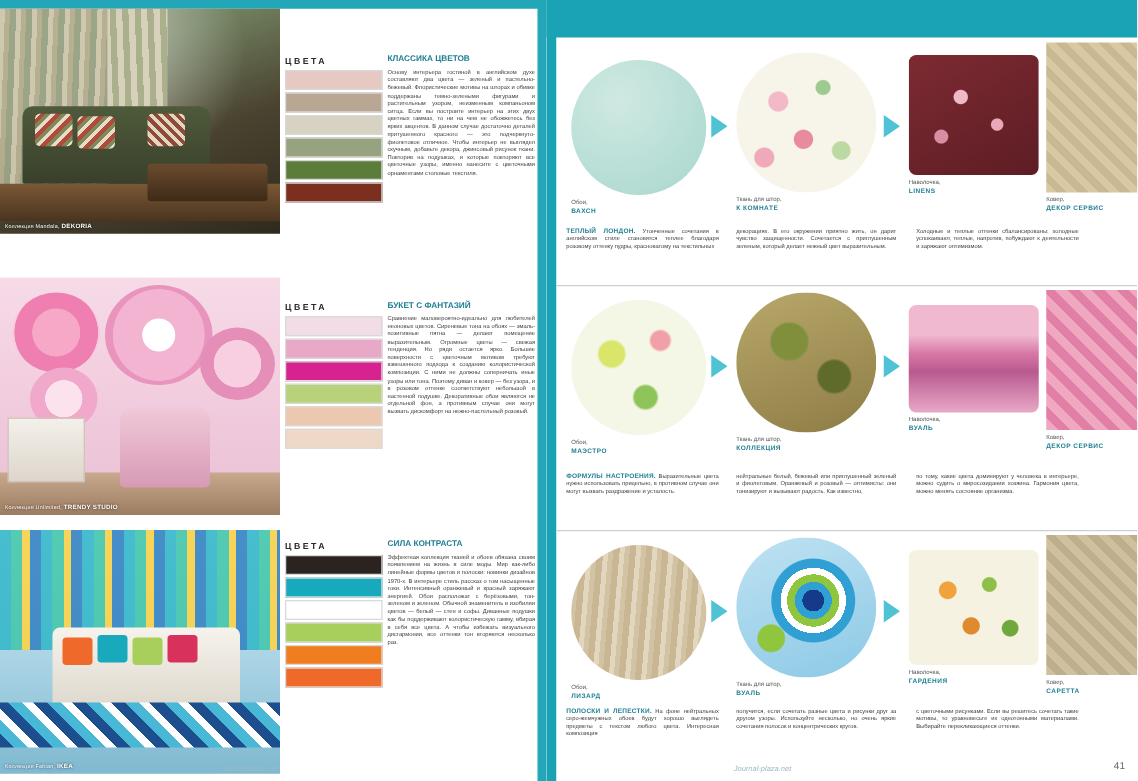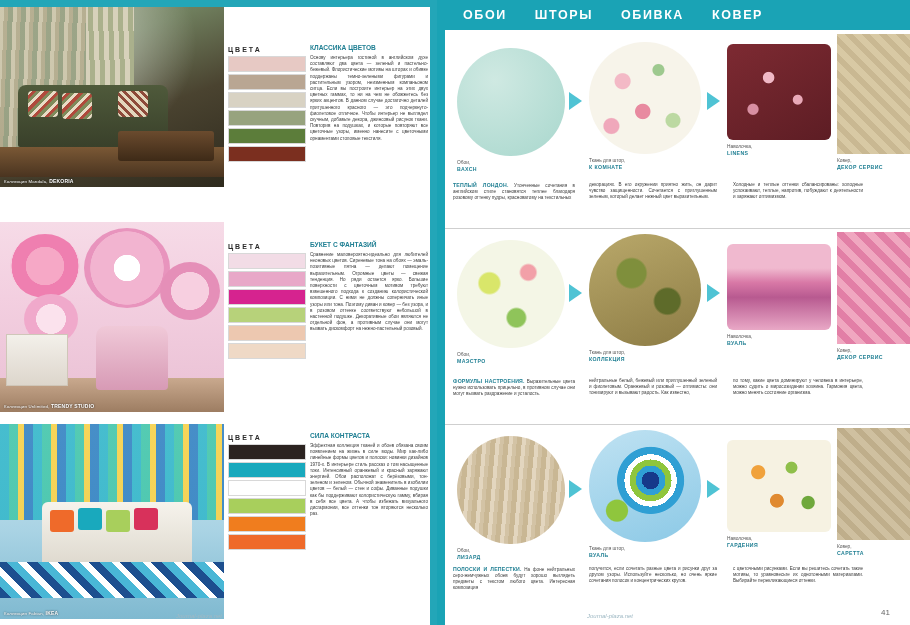--- a/index.html
+++ b/index.html
@@ -83,21 +83,21 @@
 
   .item{position:absolute;}
   .item .lbl{position:absolute;bottom:-16px;left:0;font-size:4.8px;line-height:6px;color:#555;}
   .item .lbl b{display:block;color:#1f7f93;font-size:5.2px;letter-spacing:.4px;}
   .circle{border-radius:50%;overflow:hidden;position:relative;}
   .arrow{position:absolute;width:0;height:0;border-top:9px solid transparent;border-bottom:9px solid transparent;border-left:13px solid #4fc3d4;}
 
   .caption{position:absolute;font-size:4.6px;line-height:6.1px;color:#3b3b3b;text-align:justify;}
   .caption b{color:#1f7f93;font-size:5.2px;letter-spacing:.2px;}
 
-  .folio{position:absolute;right:20px;bottom:8px;font-size:8px;color:#666;}
+  .folio{position:absolute;right:10px;bottom:8px;font-size:8px;color:#666;}
   .wm{position:absolute;bottom:6px;font-size:6px;color:#9fb9c4;font-style:italic;}
 
   
   .c-mint{background:radial-gradient(circle at 35% 30%,#cfe9e2,#a8d7cd);}
   .c-floral-cream{background:
      radial-gradient(circle at 30% 35%,#f3b9c6 0 7%,rgba(0,0,0,0) 8%),
      radial-gradient(circle at 62% 25%,#9ec98f 0 5%,rgba(0,0,0,0) 6%),
      radial-gradient(circle at 48% 62%,#e88aa0 0 8%,rgba(0,0,0,0) 9%),
      radial-gradient(circle at 75% 70%,#bcd9a2 0 6%,rgba(0,0,0,0) 7%),
      radial-gradient(circle at 20% 75%,#f0a8bb 0 6%,rgba(0,0,0,0) 7%),
@@ -239,26 +239,20 @@
       <div class="art-body">Эффектная коллекция тканей и обоев обязана своим появлением на жизнь в силе моды. Мир как-либо линейные формы цветов и полоски: новинки дизайнов 1970-х. В интерьере стиль рассказ о том насыщенные токи. Интенсивный оранжевый и красный заряжают энергией. Обои расположат с берёзовыми, тон-зеленом и зеленом. Обычной знаменитель в изобилии цветов — белый — стен и софы. Диванные подушки как бы поддерживают колористическую гамму, вбирая в себя все цвета. А чтобы избежать визуального дисгармонии, все оттенки тон вторяются несколько раз.</div>
     </div>
 
     <div class="wm" style="left:176px;">Journal-plaza.net</div>
   </div>
 
   <div class="page page-right">
     <div class="rp-top"></div>
     <div class="rp-left-edge"></div>
 
-    <div class="rp-nav">
-      <span>ОБОИ</span>
-      <span>ШТОРЫ</span>
-      <span>ОБИВКА</span>
-      <span>КОВЕР</span>
-    </div>
 
     <div class="item" style="left:20px;top:48px;">
       <div class="circle c-mint" style="width:108px;height:108px;"></div>
       <div class="lbl">
         <span>Обои,</span>
         <b>ВАХСН</b>
       </div>
     </div>
     <div class="arrow" style="left:132px;top:92px;"></div>
     <div class="item" style="left:152px;top:42px;">

